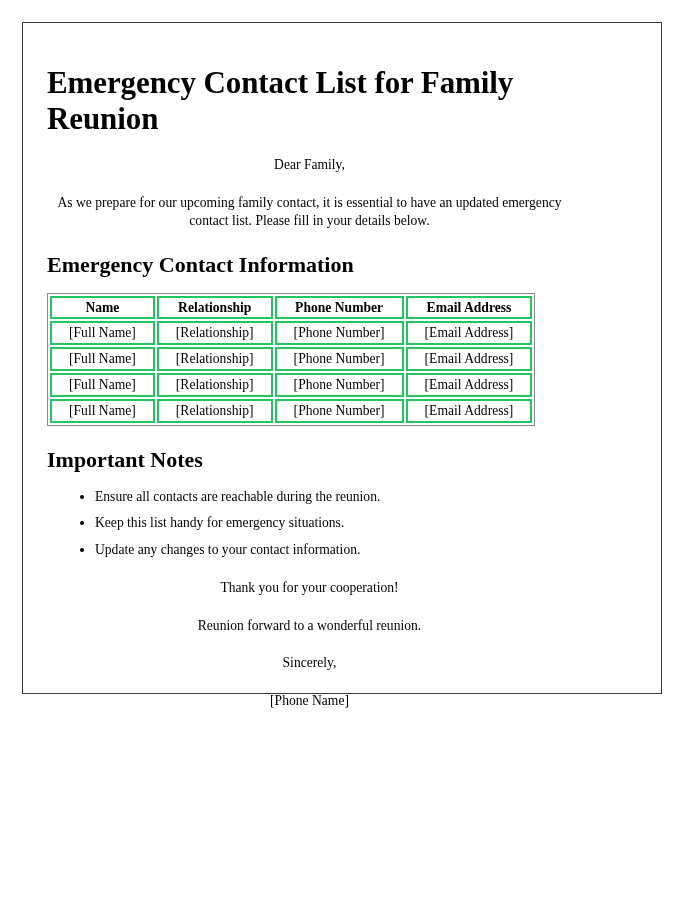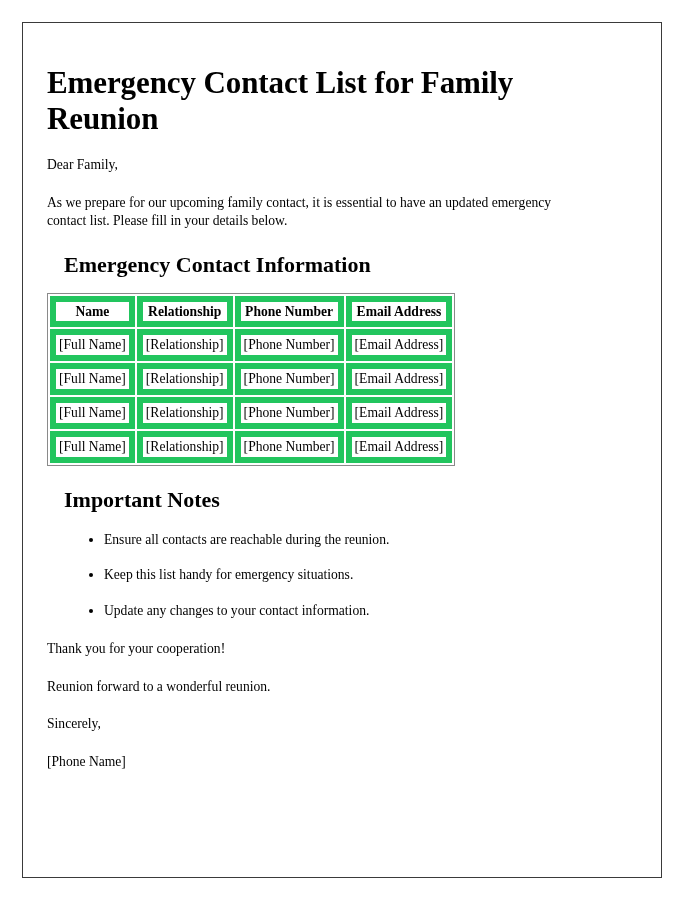--- a/index.html
+++ b/index.html
@@ -13,21 +13,21 @@
     overflow: hidden;
     font-family: "Liberation Serif", "DejaVu Serif", serif;
     color: #000000;
   }
 
   #page-frame {
     position: absolute;
     left: 22px;
     top: 22px;
     width: 640px;
-    height: 856px;
+    height: 672px;
     border: 1px solid #3a3a3a;
     box-sizing: border-box;
     background: #ffffff;
   }
 
   #doc {
     padding: 24px 24px 0 24px;
     box-sizing: border-box;
   }
 
@@ -39,40 +39,41 @@
     margin: 18px 0 0 0;
     letter-spacing: -0.1px;
     max-width: 525px;
   }
 
   p.body-text {
     font-size: 13.6px;
     line-height: 1.38;
     margin: 19px 0 0 0;
     max-width: 525px;
+    text-align: center;
   }
 
   h2.section-heading {
     font-size: 22px;
     font-weight: bold;
     line-height: 1.2;
-    margin: 21px 0 0 17px;
+    margin: 21px 0 0 0;
   }
 
   table.contact-table {
     border-collapse: separate;
     border-spacing: 2px;
     border: 1px solid #8a8a8a;
     margin: 14px 0 0 0;
     font-size: 13.6px;
   }
   table.contact-table th,
   table.contact-table td {
-    border: 6px solid #22c55e;
-    padding: 1px 3px;
+    border: 2px solid #22c55e;
+    padding: 1px 17px;
     line-height: 1.32;
     white-space: nowrap;
     margin-top: 8px;
   }
   table.contact-table th {
     font-weight: bold;
     text-align: center;
   }
   table.contact-table td {
     text-align: left;
@@ -80,21 +81,21 @@
   }
 
   ul.notes-list {
     font-size: 13.6px;
     line-height: 1.38;
     margin: 14px 0 0 0;
     padding-left: 40px;
     list-style-type: disc;
   }
   ul.notes-list li {
-    margin: 17px;
+    margin: 8px;
     padding: 0;
   }
 </style>
 </head>
 <body>
 
 <div id="page-frame">
   <div id="doc">
 
     <h1 class="doc-title">Emergency Contact List for Family Reunion</h1>

